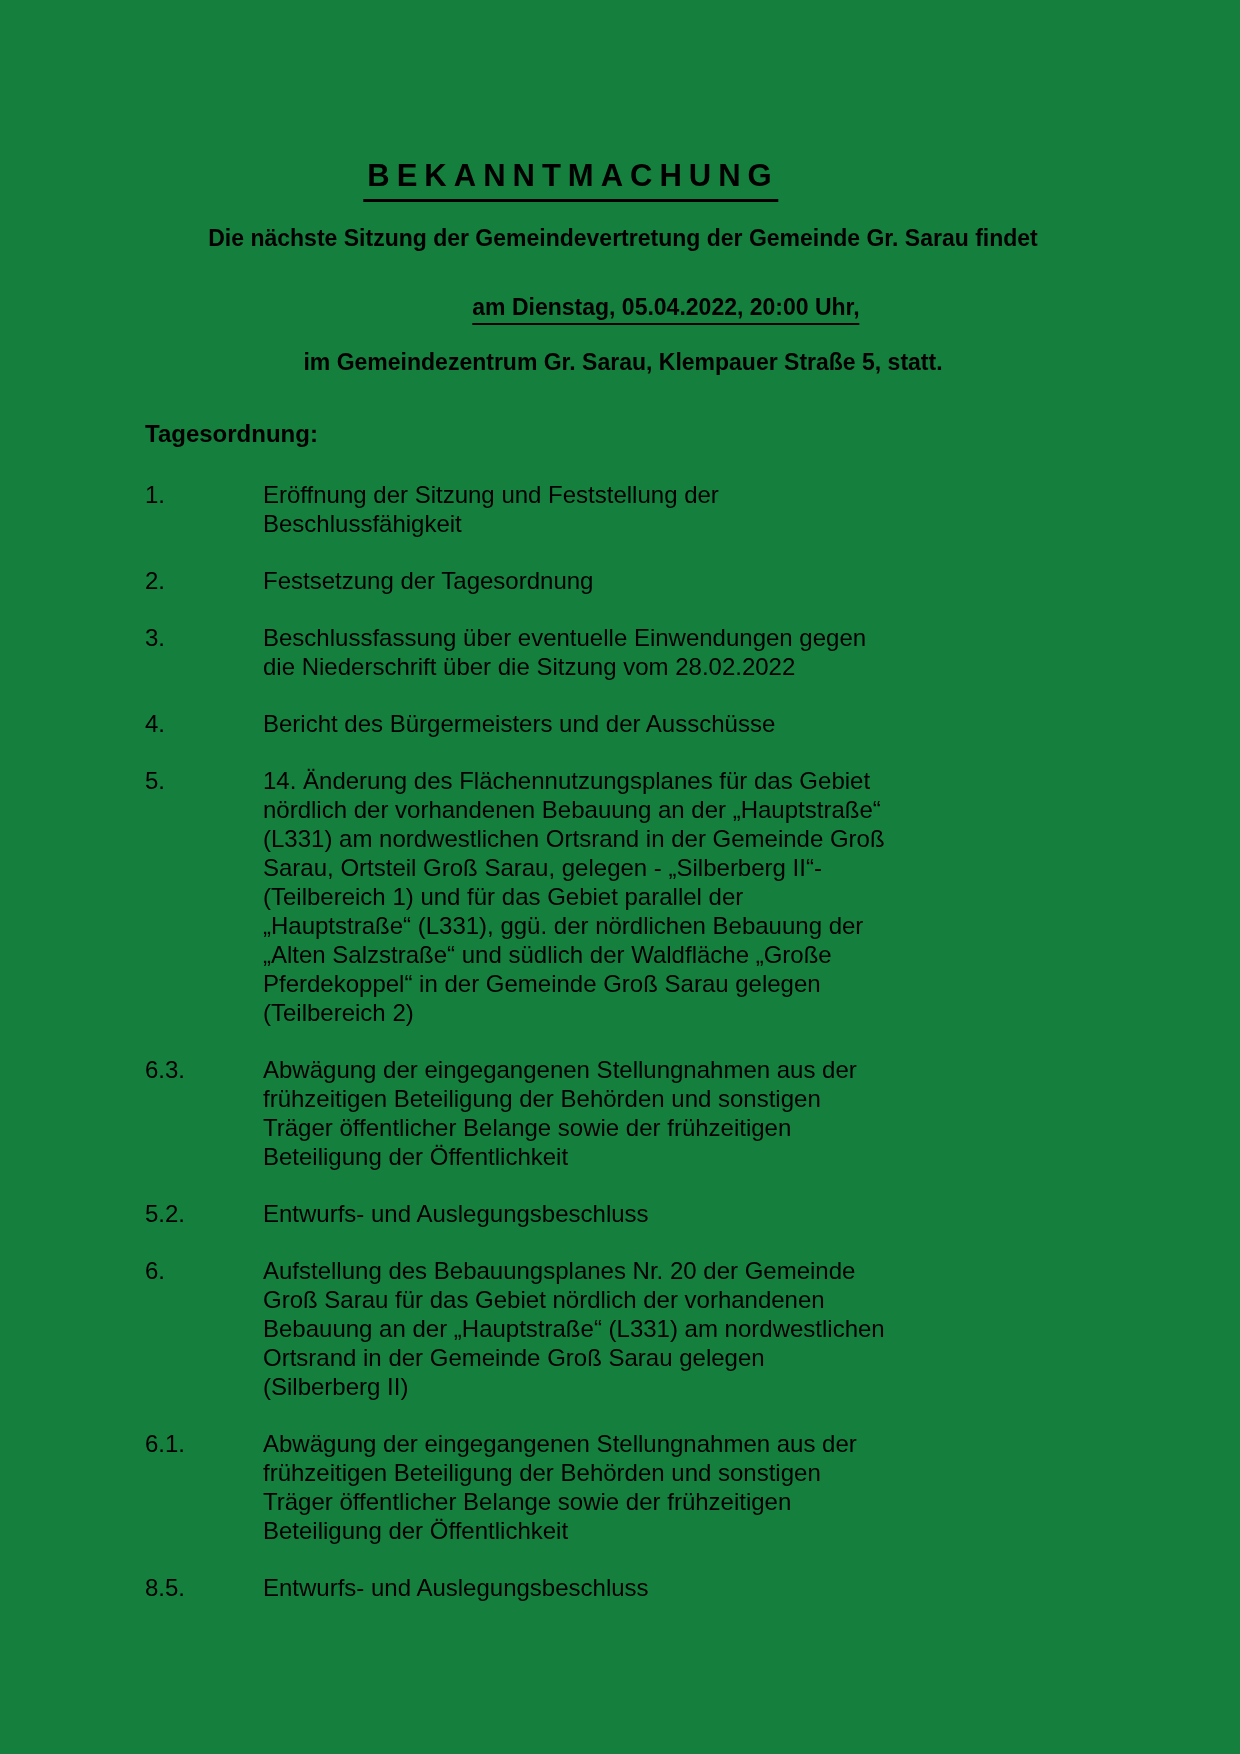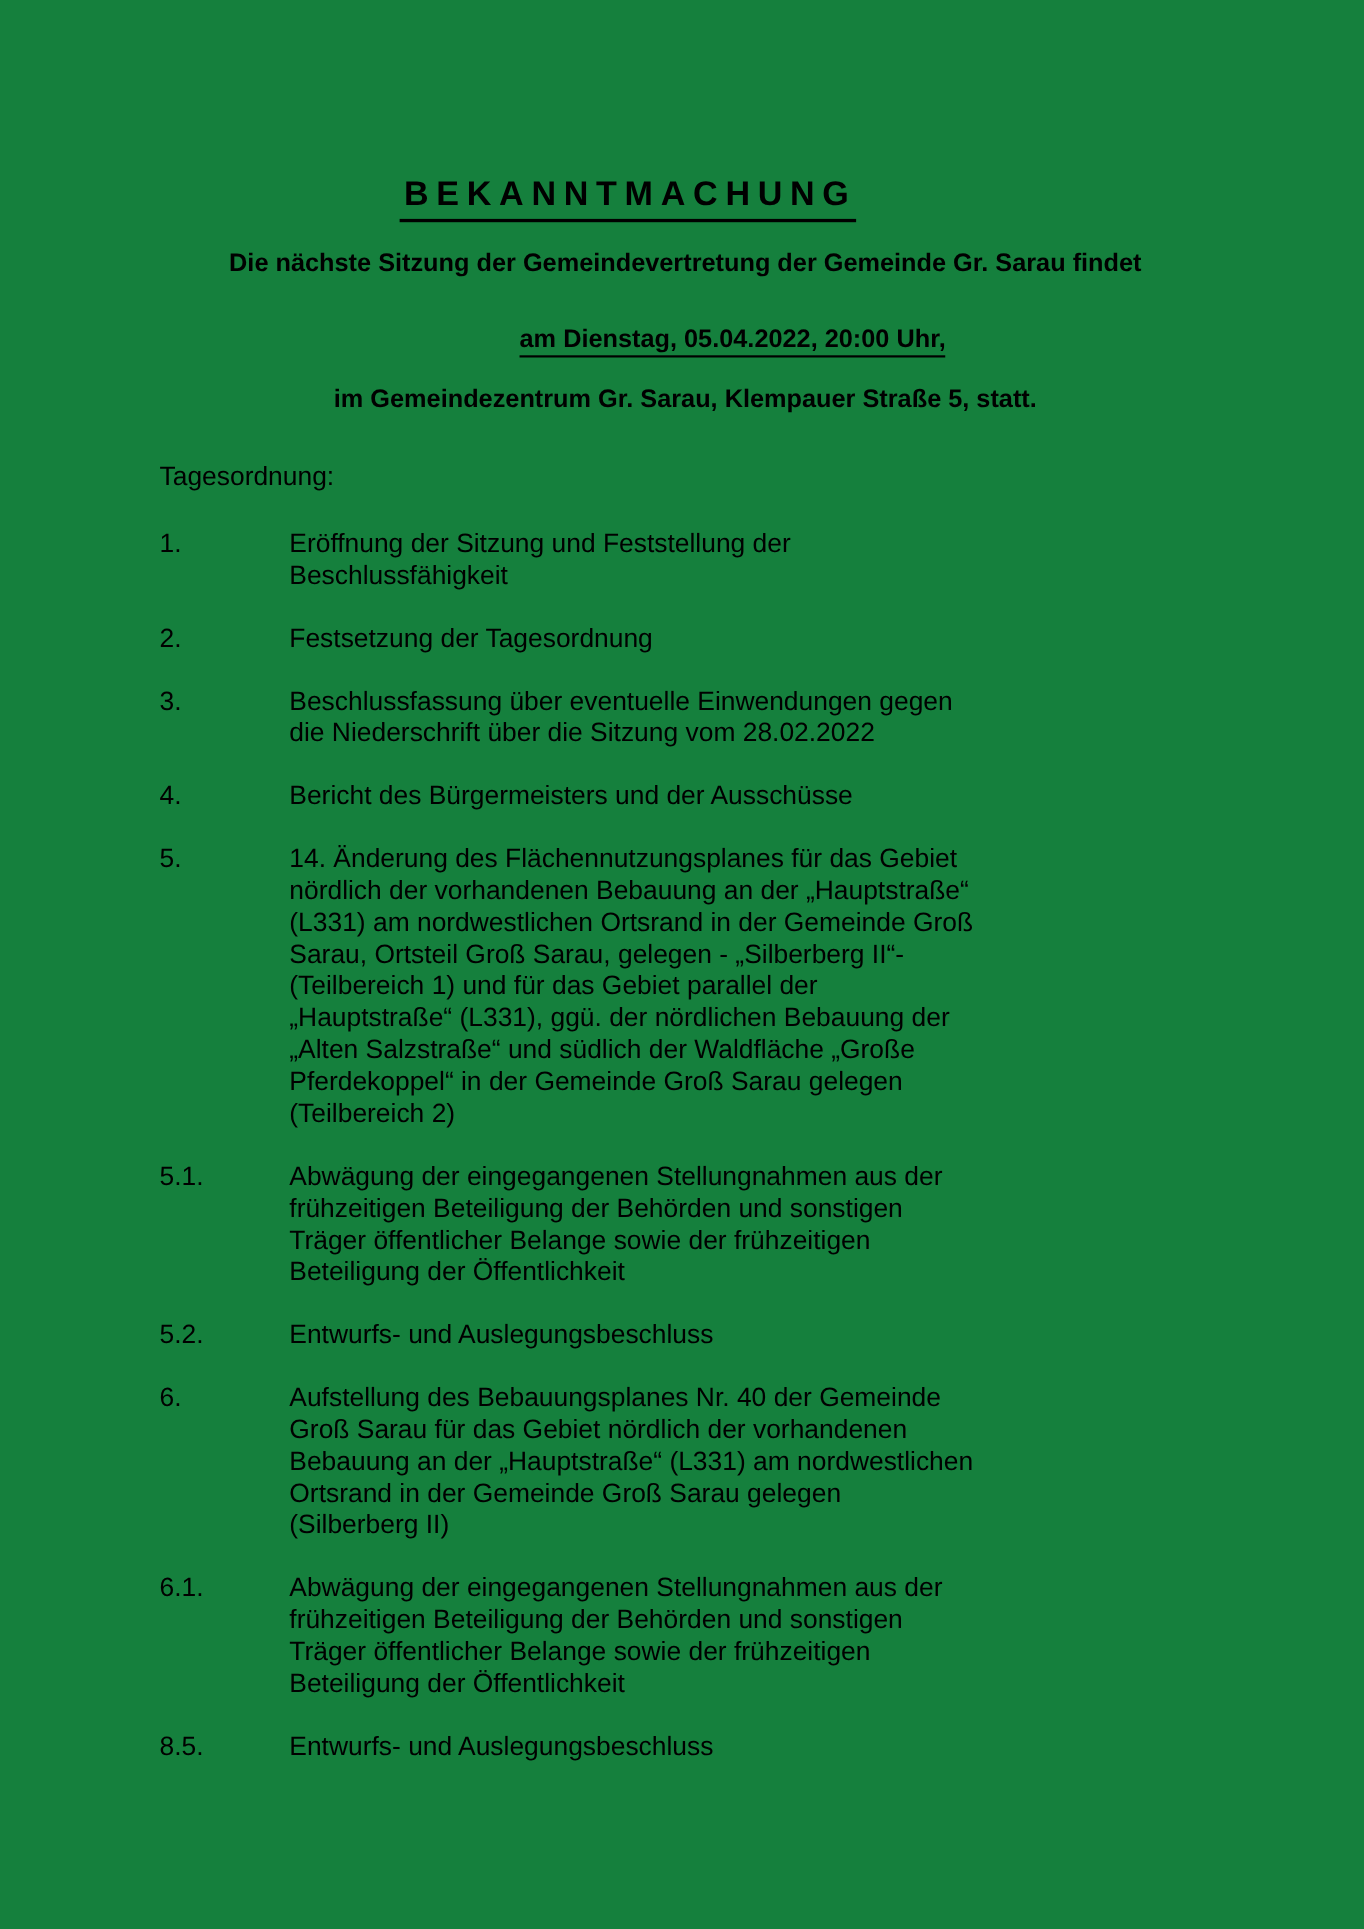--- a/index.html
+++ b/index.html
@@ -32,21 +32,21 @@
     line-height: 29px;
     white-space: nowrap;
   }
   .intro-1 { top: 224px; }
   .intro-2 { top: 293px; margin-left: 43px; }
   .intro-3 { top: 348px; }
   .underlined { border-bottom: 2px solid #000; padding-bottom: 3px; }
 
   .agenda-heading {
     position: absolute; top: 419px; left: 145px;
-    font-size: 24px; font-weight: normal; line-height: 29px;
+    font-size: 24px; font-weight: bold; line-height: 29px;
   }
 
   .agenda {
     position: absolute; top: 480px; left: 145px;
     width: 860px;
   }
   .agenda-row {
     display: flex;
     font-size: 24px; line-height: 29px;
     margin-bottom: 28px;
@@ -104,35 +104,35 @@
 (L331) am nordwestlichen Ortsrand in der Gemeinde Groß
 Sarau, Ortsteil Groß Sarau, gelegen - „Silberberg II“-
 (Teilbereich 1) und für das Gebiet parallel der
 „Hauptstraße“ (L331), ggü. der nördlichen Bebauung der
 „Alten Salzstraße“ und südlich der Waldfläche „Große
 Pferdekoppel“ in der Gemeinde Groß Sarau gelegen
 (Teilbereich 2)</div>
     </div>
 
     <div class="agenda-row">
-      <div class="agenda-num">5.1.</div>
+      <div class="agenda-num">6.3.</div>
       <div class="agenda-text">Abwägung der eingegangenen Stellungnahmen aus der
 frühzeitigen Beteiligung der Behörden und sonstigen
 Träger öffentlicher Belange sowie der frühzeitigen
 Beteiligung der Öffentlichkeit</div>
     </div>
 
     <div class="agenda-row">
       <div class="agenda-num">5.2.</div>
       <div class="agenda-text">Entwurfs- und Auslegungsbeschluss</div>
     </div>
 
     <div class="agenda-row">
       <div class="agenda-num">6.</div>
-      <div class="agenda-text">Aufstellung des Bebauungsplanes Nr. 40 der Gemeinde
+      <div class="agenda-text">Aufstellung des Bebauungsplanes Nr. 20 der Gemeinde
 Groß Sarau für das Gebiet nördlich der vorhandenen
 Bebauung an der „Hauptstraße“ (L331) am nordwestlichen
 Ortsrand in der Gemeinde Groß Sarau gelegen
 (Silberberg II)</div>
     </div>
 
     <div class="agenda-row">
       <div class="agenda-num">6.1.</div>
       <div class="agenda-text">Abwägung der eingegangenen Stellungnahmen aus der
 frühzeitigen Beteiligung der Behörden und sonstigen

